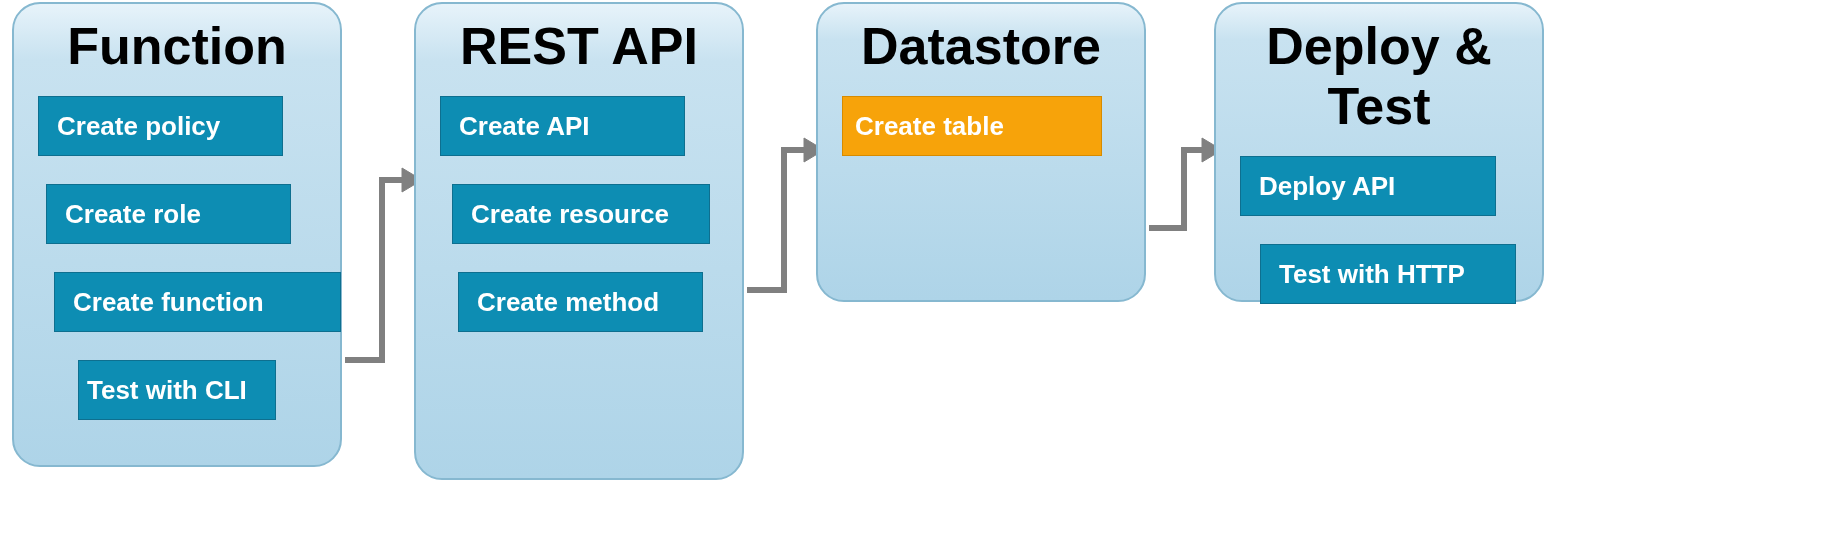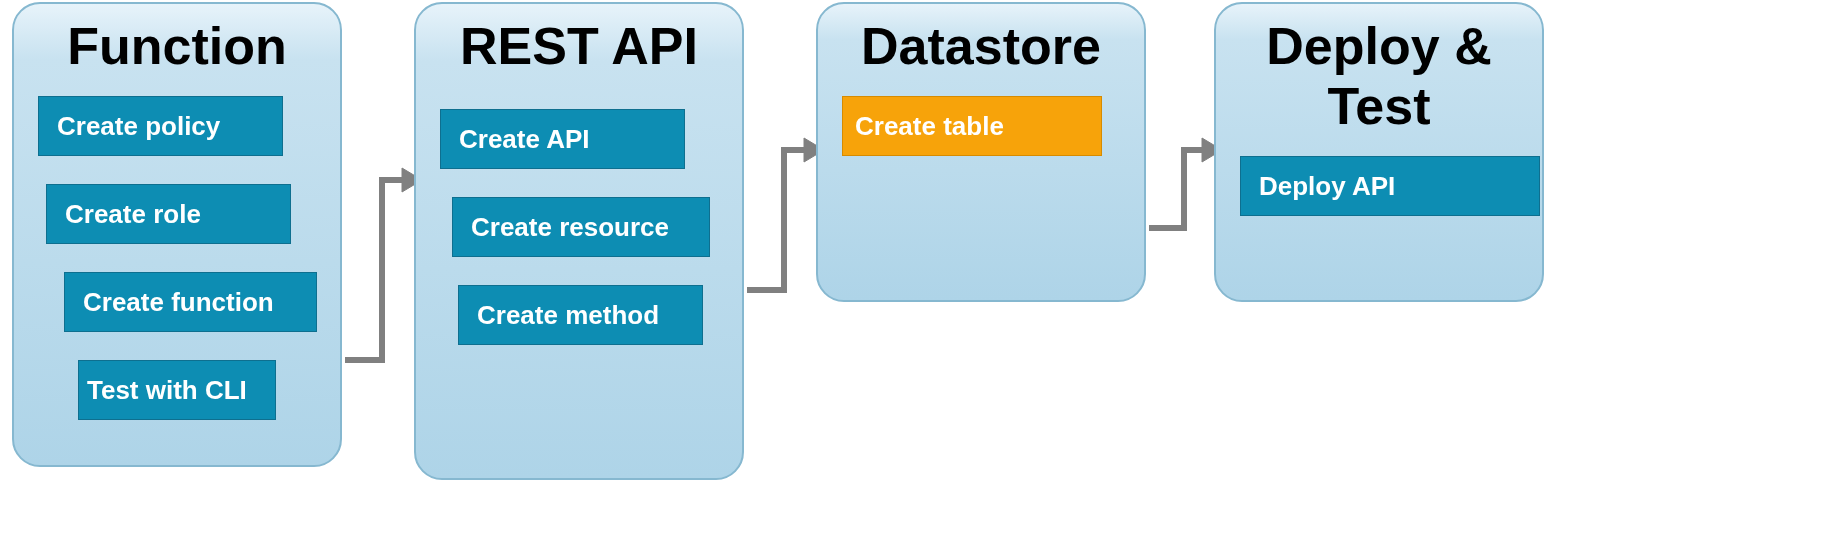--- a/index.html
+++ b/index.html
@@ -75,38 +75,38 @@
 
   <div class="card" style="left:12px; top:2px; width:330px; height:465px;">
     <div class="card-title">Function</div>
     <div class="step-list">
       <div class="step" style="width:245px; margin-left:0px;">
         <span>Create policy</span>
       </div>
       <div class="step" style="width:245px; margin-left:8px;">
         <span>Create role</span>
       </div>
-      <div class="step" style="width:253px; margin-left:26px;">
+      <div class="step" style="width:287px; margin-left:16px;">
         <span>Create function</span>
       </div>
       <div class="step" style="width:198px; margin-left:40px;padding-left:8px;">
         <span>Test with CLI</span>
       </div>
     </div>
   </div>
 
   <svg class="connector" style="left:342px; top:160px; width:80px; height:210px;">
     <path d="M3 200 L40 200 L40 20 L60 20"></path>
     <polygon class="arrow-head" points="60,8 80,20 60,32"></polygon>
   </svg>
 
   <div class="card" style="left:414px; top:2px; width:330px; height:478px;">
     <div class="card-title">REST API</div>
     <div class="step-list">
-      <div class="step" style="width:245px; margin-left:0px;margin-top:13px;">
+      <div class="step" style="width:245px; margin-left:0px;">
         <span>Create API</span>
       </div>
       <div class="step" style="width:258px; margin-left:12px;">
         <span>Create resource</span>
       </div>
       <div class="step" style="width:245px; margin-left:18px;">
         <span>Create method</span>
       </div>
     </div>
   </div>
@@ -126,19 +126,22 @@
   </div>
 
   <svg class="connector" style="left:1146px; top:130px; width:76px; height:120px;">
     <path d="M3 98 L38 98 L38 20 L56 20"></path>
     <polygon class="arrow-head" points="56,8 76,20 56,32"></polygon>
   </svg>
 
   <div class="card" style="left:1214px; top:2px; width:330px; height:300px;">
     <div class="card-title">Deploy &amp; Test</div>
     <div class="step-list">
-      <div class="step" style="width:300px; margin-left:0px;">
+      <div class="step" style="width:256px; margin-left:0px;">
         <span>Deploy API</span>
+      </div>
+      <div class="step" style="width:256px; margin-left:20px;">
+        <span>Test with HTTP</span>
       </div>
     </div>
   </div>
 
 </div>
 
 </body></html>

